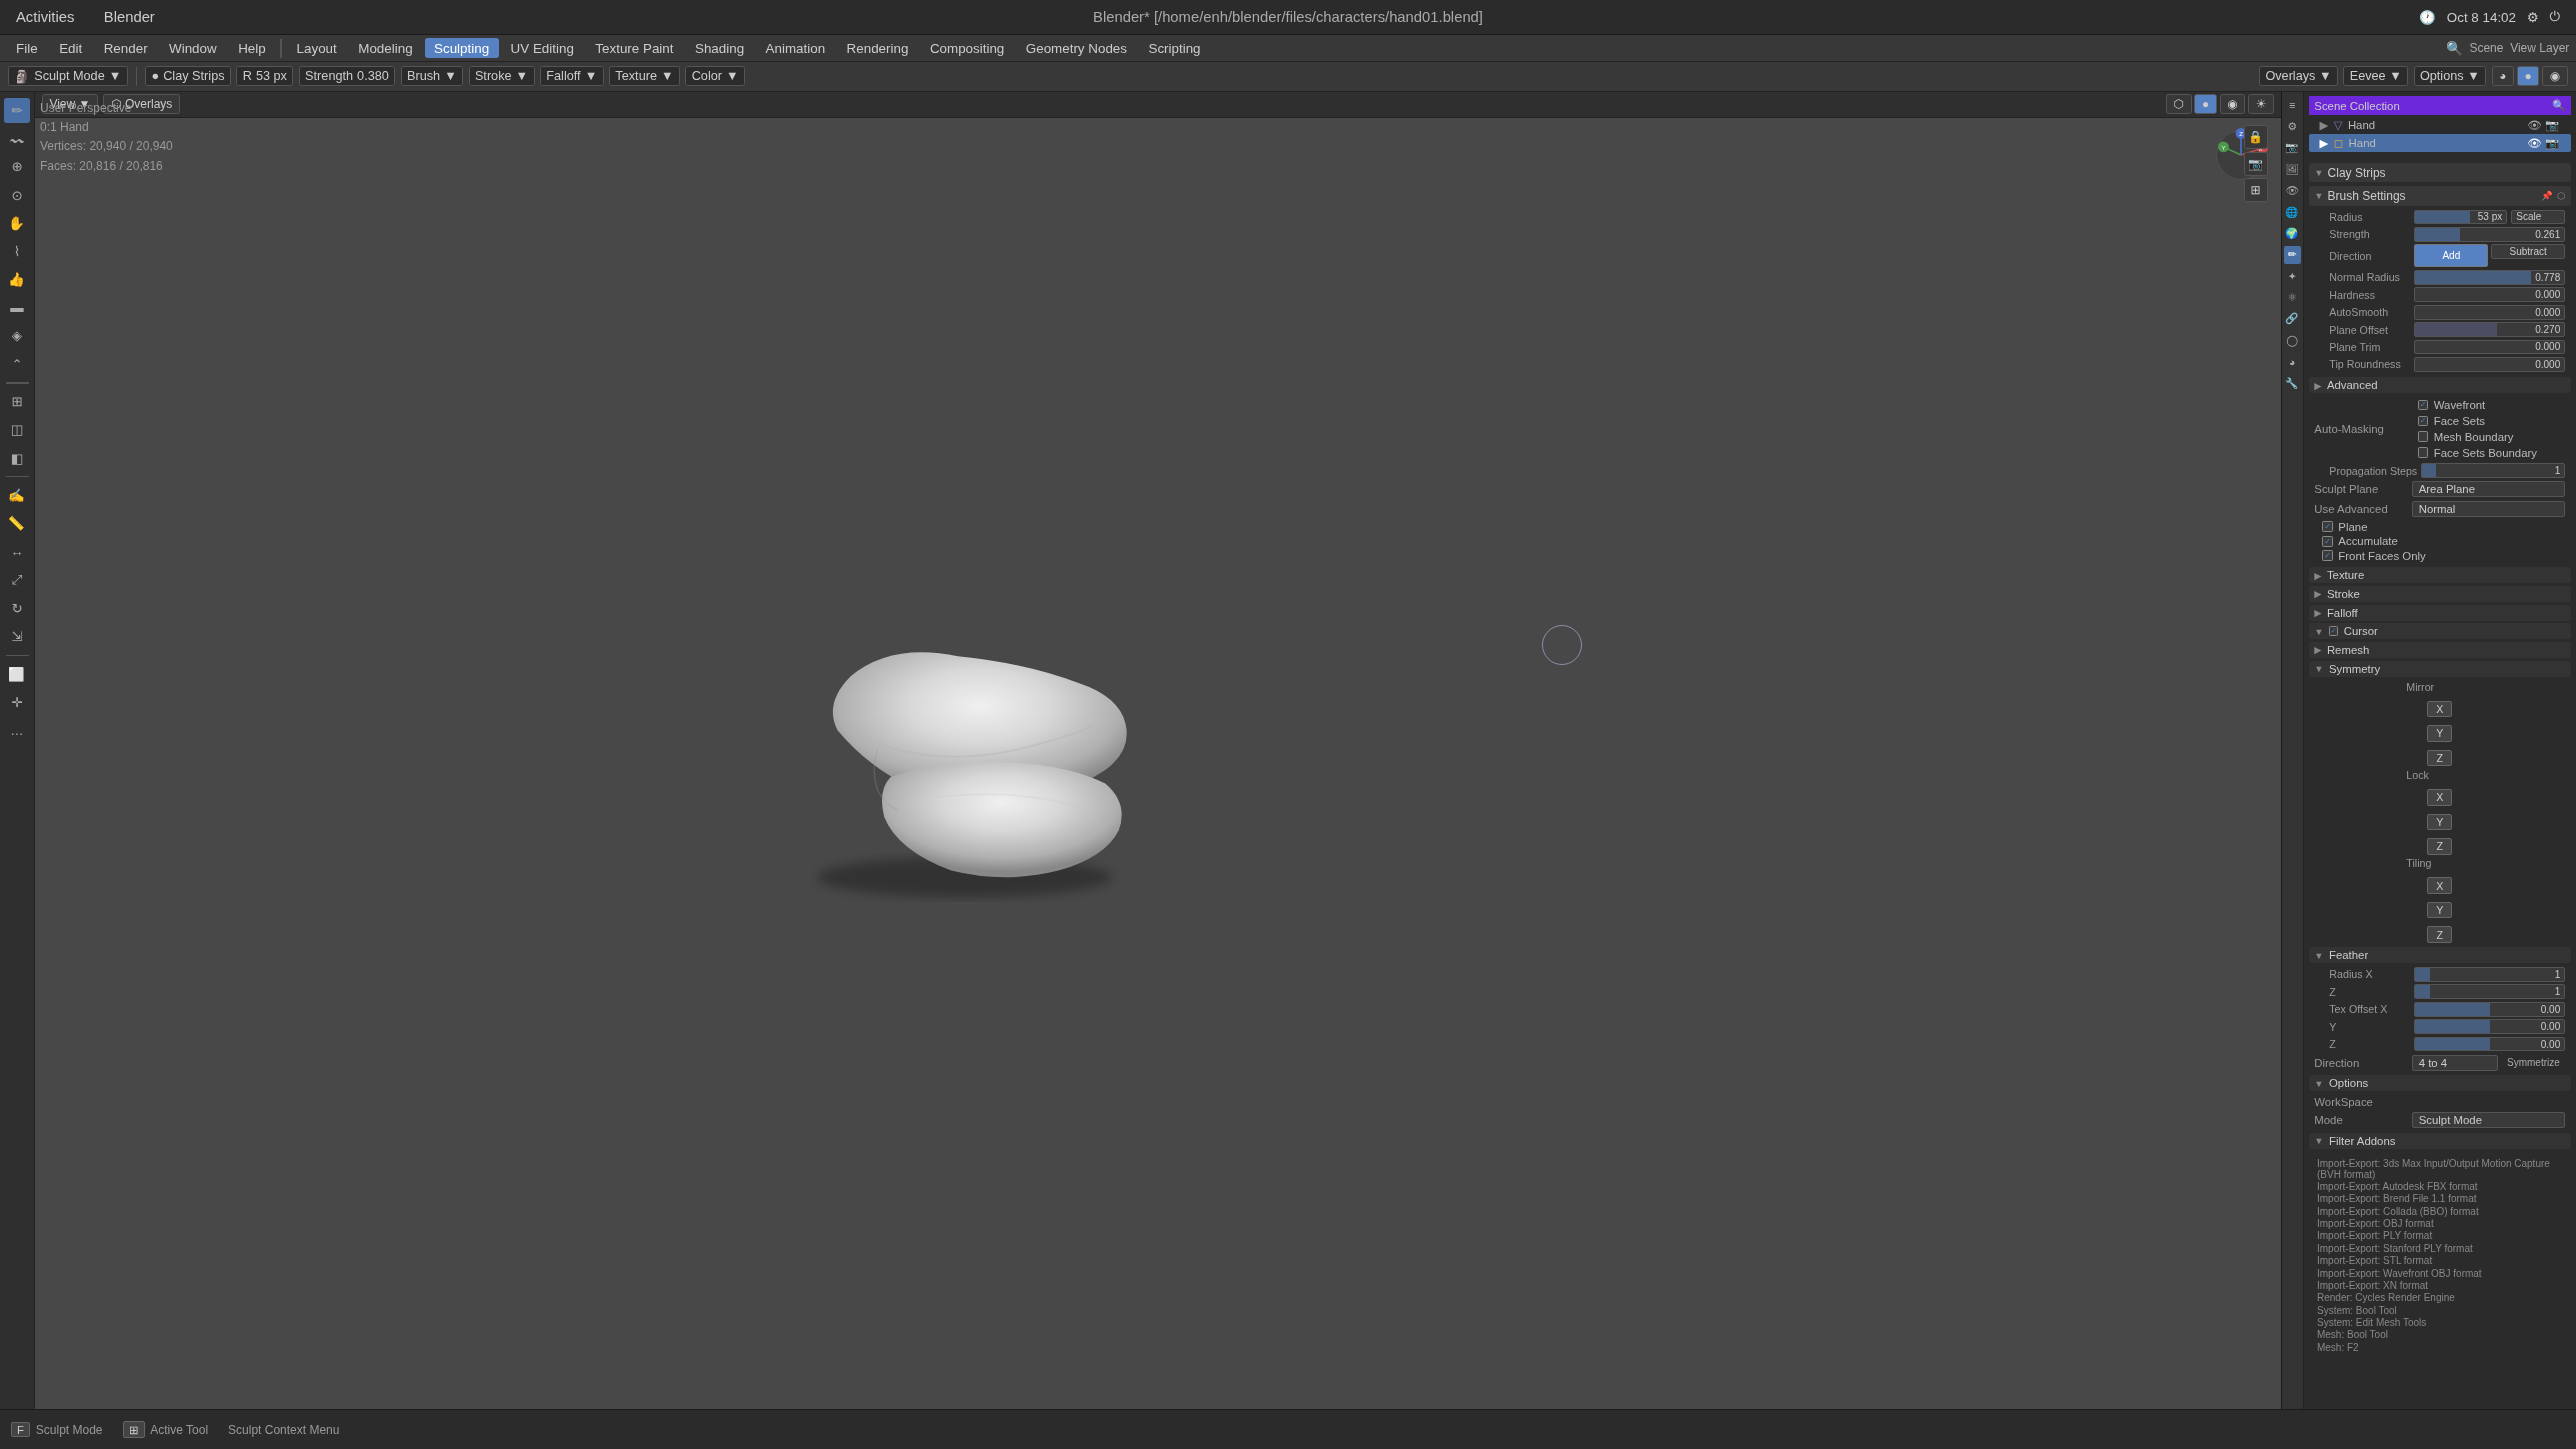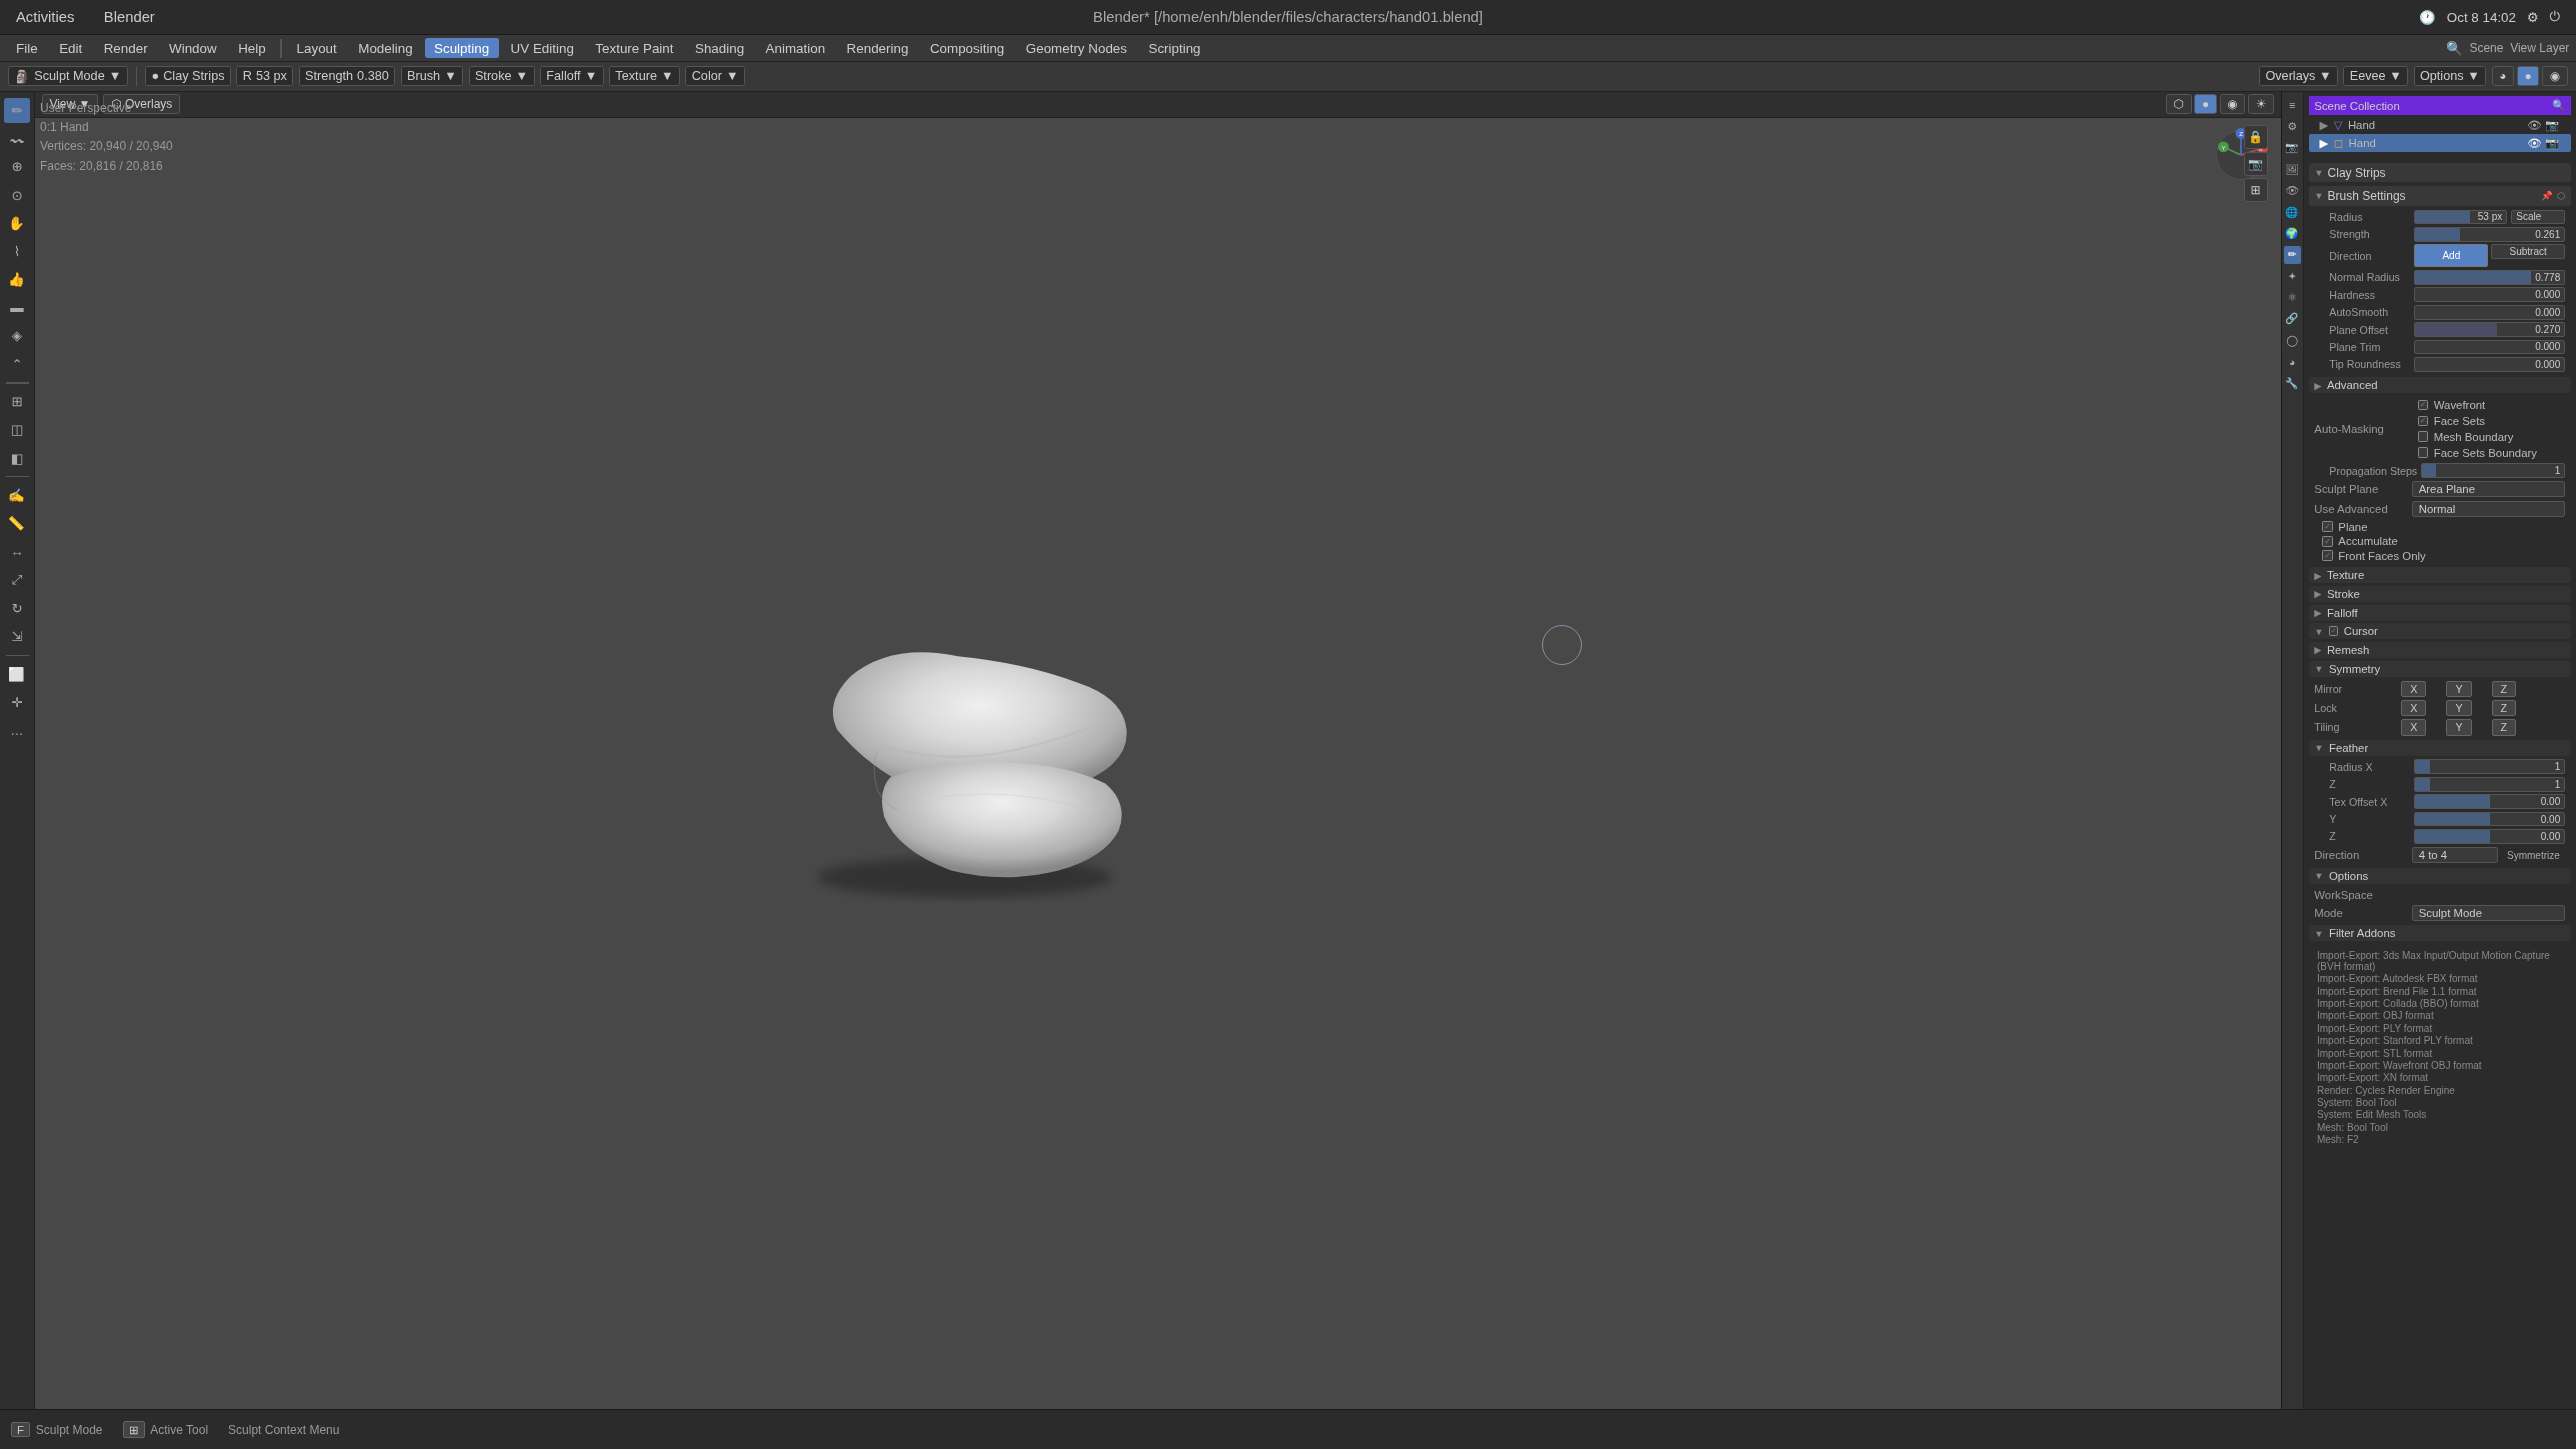--- a/index.html
+++ b/index.html
@@ -411,22 +411,23 @@
       display: flex;
       align-items: center;
       font-size: 10px;
       color: #ccc;
     }
 
     
     .sym-row {
       display: flex;
       align-items: center;
-      gap: 20px;
+      gap: 8px;
       padding: 1.3px 5.4px;
+      flex-direction: column;
     }
     .sym-btn {
       padding: 1.3px 8px;
       background: #444;
       border: 0.7px solid #666;
       border-radius: 2px;
       font-size: 10.7px;
       color: #ccc;
       cursor: pointer;
     }

